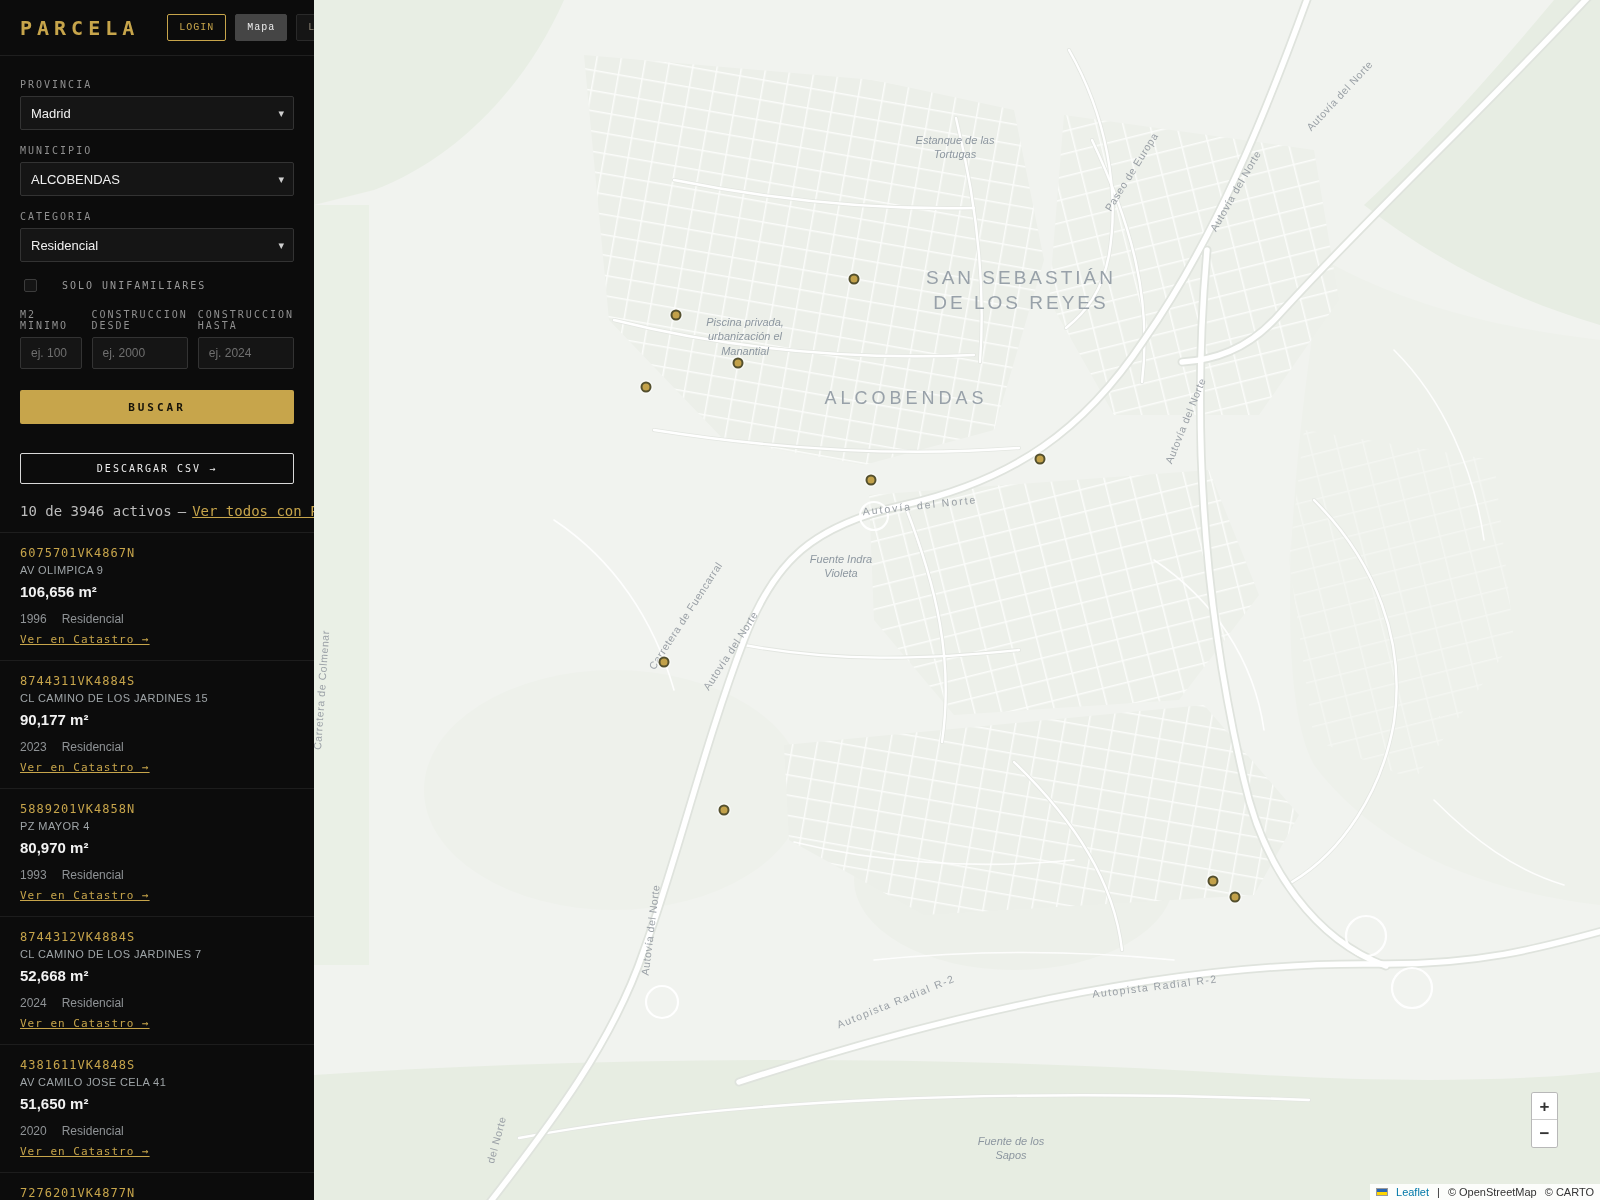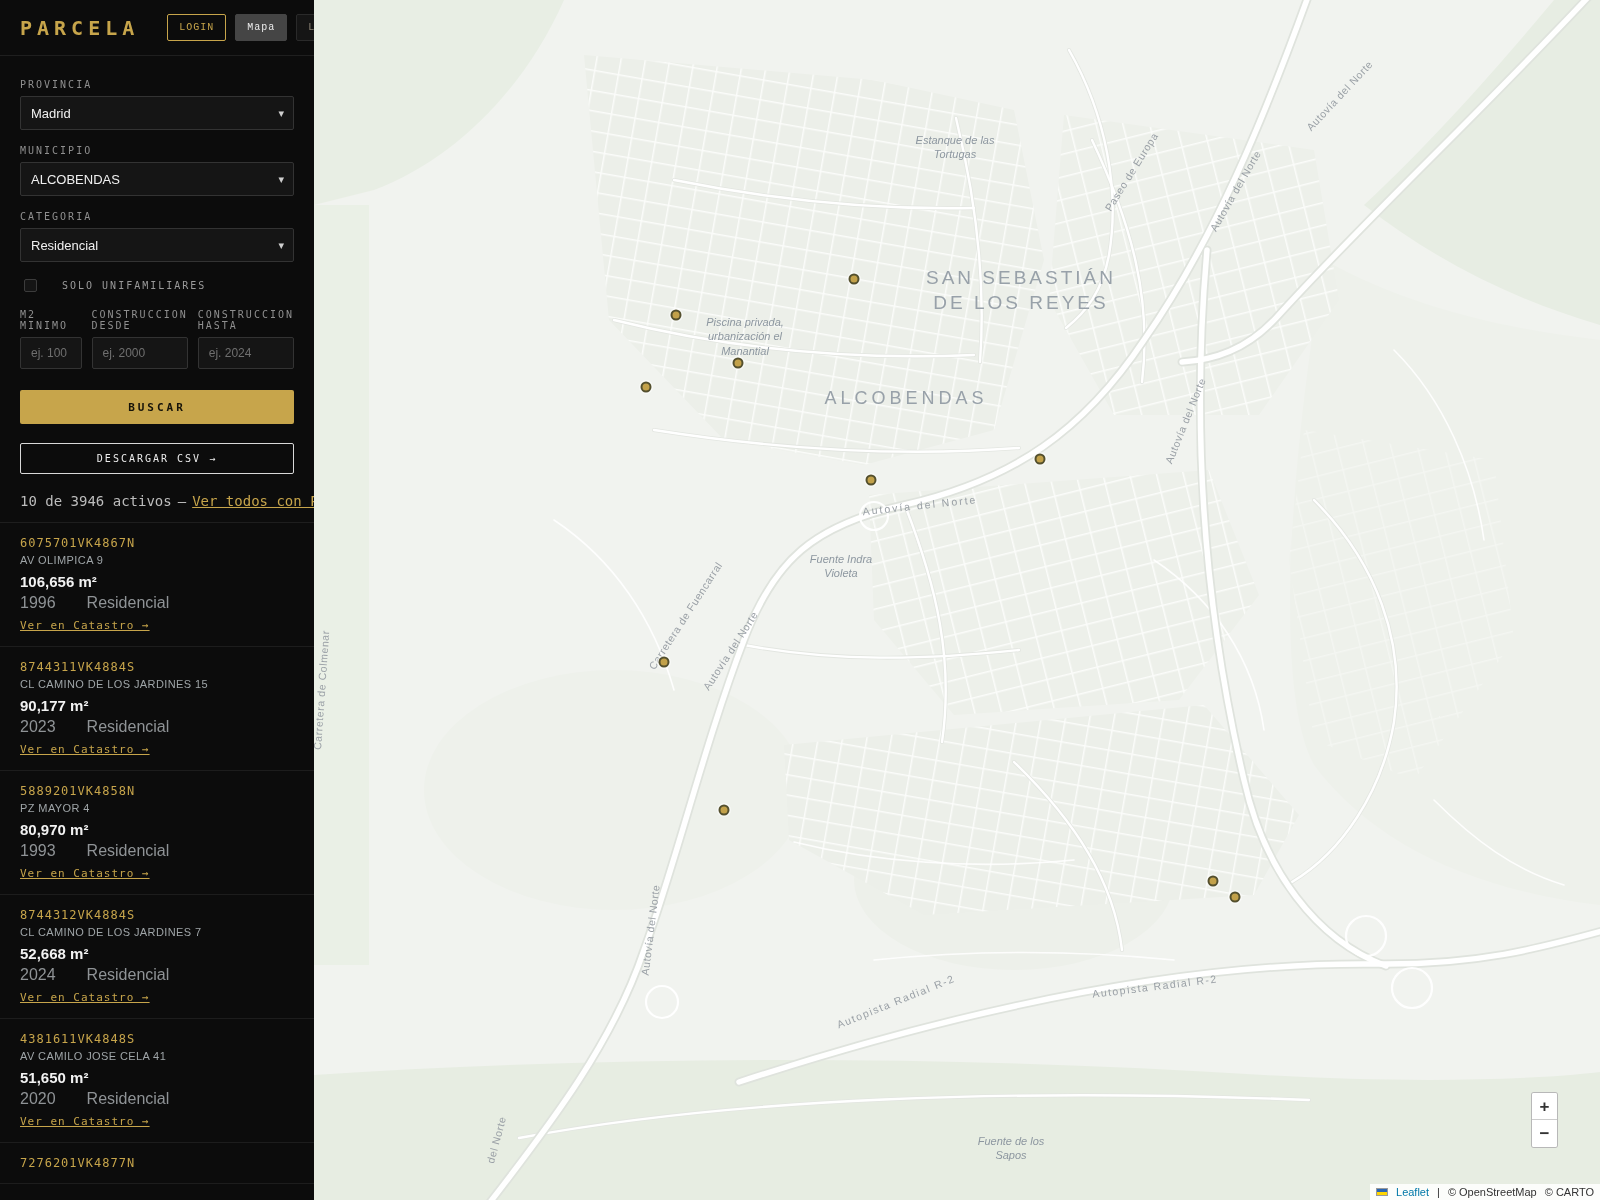--- a/index.html
+++ b/index.html
@@ -31,33 +31,33 @@
   .chev{position:absolute;right:10px;top:50%;transform:translateY(-50%);color:#cfcfcf;font-size:11px;pointer-events:none}
   .check-row{display:flex;align-items:center;gap:25px;margin:17px 4px 2px}
   .check-row input{width:13px;height:13px;appearance:none;-webkit-appearance:none;background:#151515;border:1px solid #3c3c3c;border-radius:2px;cursor:pointer}
   .check-row .cb-label{font-family:"DejaVu Sans Mono",monospace;font-size:10px;letter-spacing:2px;color:#9a9a9a}
   .grid2{display:grid;grid-template-columns:1fr 1fr 1fr;column-gap:10px}
   input[type=text]{width:100%;height:32px;background:#151515;border:1px solid #333;border-radius:2px;color:#c4b5fd;
     padding:0 10px;font-family:"Liberation Sans",sans-serif;font-size:12px}
   input[type=text]::placeholder{color:#6f6f6f}
   .btn-buscar{margin-top:21px;width:100%;height:34px;background:var(--accent);border:none;border-radius:2px;
     color:#161309;font-family:"DejaVu Sans Mono",monospace;font-weight:bold;font-size:11px;letter-spacing:3px;cursor:pointer}
-  .btn-csv{margin-top:19px;width:100%;height:31px;background:transparent;border:1px solid #d9d9d9;border-radius:2px;
+  .btn-csv{margin-top:29px;width:100%;height:31px;background:transparent;border:1px solid #d9d9d9;border-radius:2px;
     color:#ececec;font-family:"DejaVu Sans Mono",monospace;font-size:10px;letter-spacing:2px;cursor:pointer}
 
   .summary{display:flex;align-items:baseline;gap:6px;padding:19px 20px 13px;border-bottom:1px solid #1e1e1e;
     font-family:"DejaVu Sans Mono",monospace;font-size:14px;color:#bdbdbd;flex:none;white-space:nowrap}
   .summary a{color:var(--accent);text-decoration:underline;cursor:pointer}
 
   .list{flex:1;overflow:hidden}
   .item{padding:13px 20px 13px;border-bottom:1px solid #1d1d1d}
   .item-id{font-family:"DejaVu Sans Mono",monospace;font-size:12px;letter-spacing:1px;color:var(--accent)}
   .item-addr{margin-top:4px;font-size:11px;letter-spacing:.4px;color:#9fa5a8}
   .item-area{margin-top:7px;font-size:15px;font-weight:bold;color:#f2f2f2}
-  .item-meta{margin-top:4px;display:flex;gap:31px;font-size:16px;color:#8f9396}
+  .item-meta{margin-top:12px;display:flex;gap:15px;font-size:12px;color:#8f9396}
   .item-link{display:inline-block;margin-top:7px;font-family:"DejaVu Sans Mono",monospace;font-size:11px;
     letter-spacing:1px;color:var(--accent);text-decoration:underline;cursor:pointer}
 
   
   .map{position:absolute;left:314px;top:0;width:1286px;height:1200px;background:var(--map_bg);overflow:hidden;cursor:grab}
   .map svg{position:absolute;left:0;top:0;width:100%;height:100%}
   .ml{position:absolute;transform:translate(-50%,-50%);pointer-events:none;line-height:1.3;text-align:center}
   .ml-city{color:#98a1a9;letter-spacing:3px;font-size:19px}
   .ml-city2{color:#98a1a9;letter-spacing:4px;font-size:18px;white-space:nowrap}
   .ml-place{color:#8d97a0;font-style:italic;font-size:11px}

